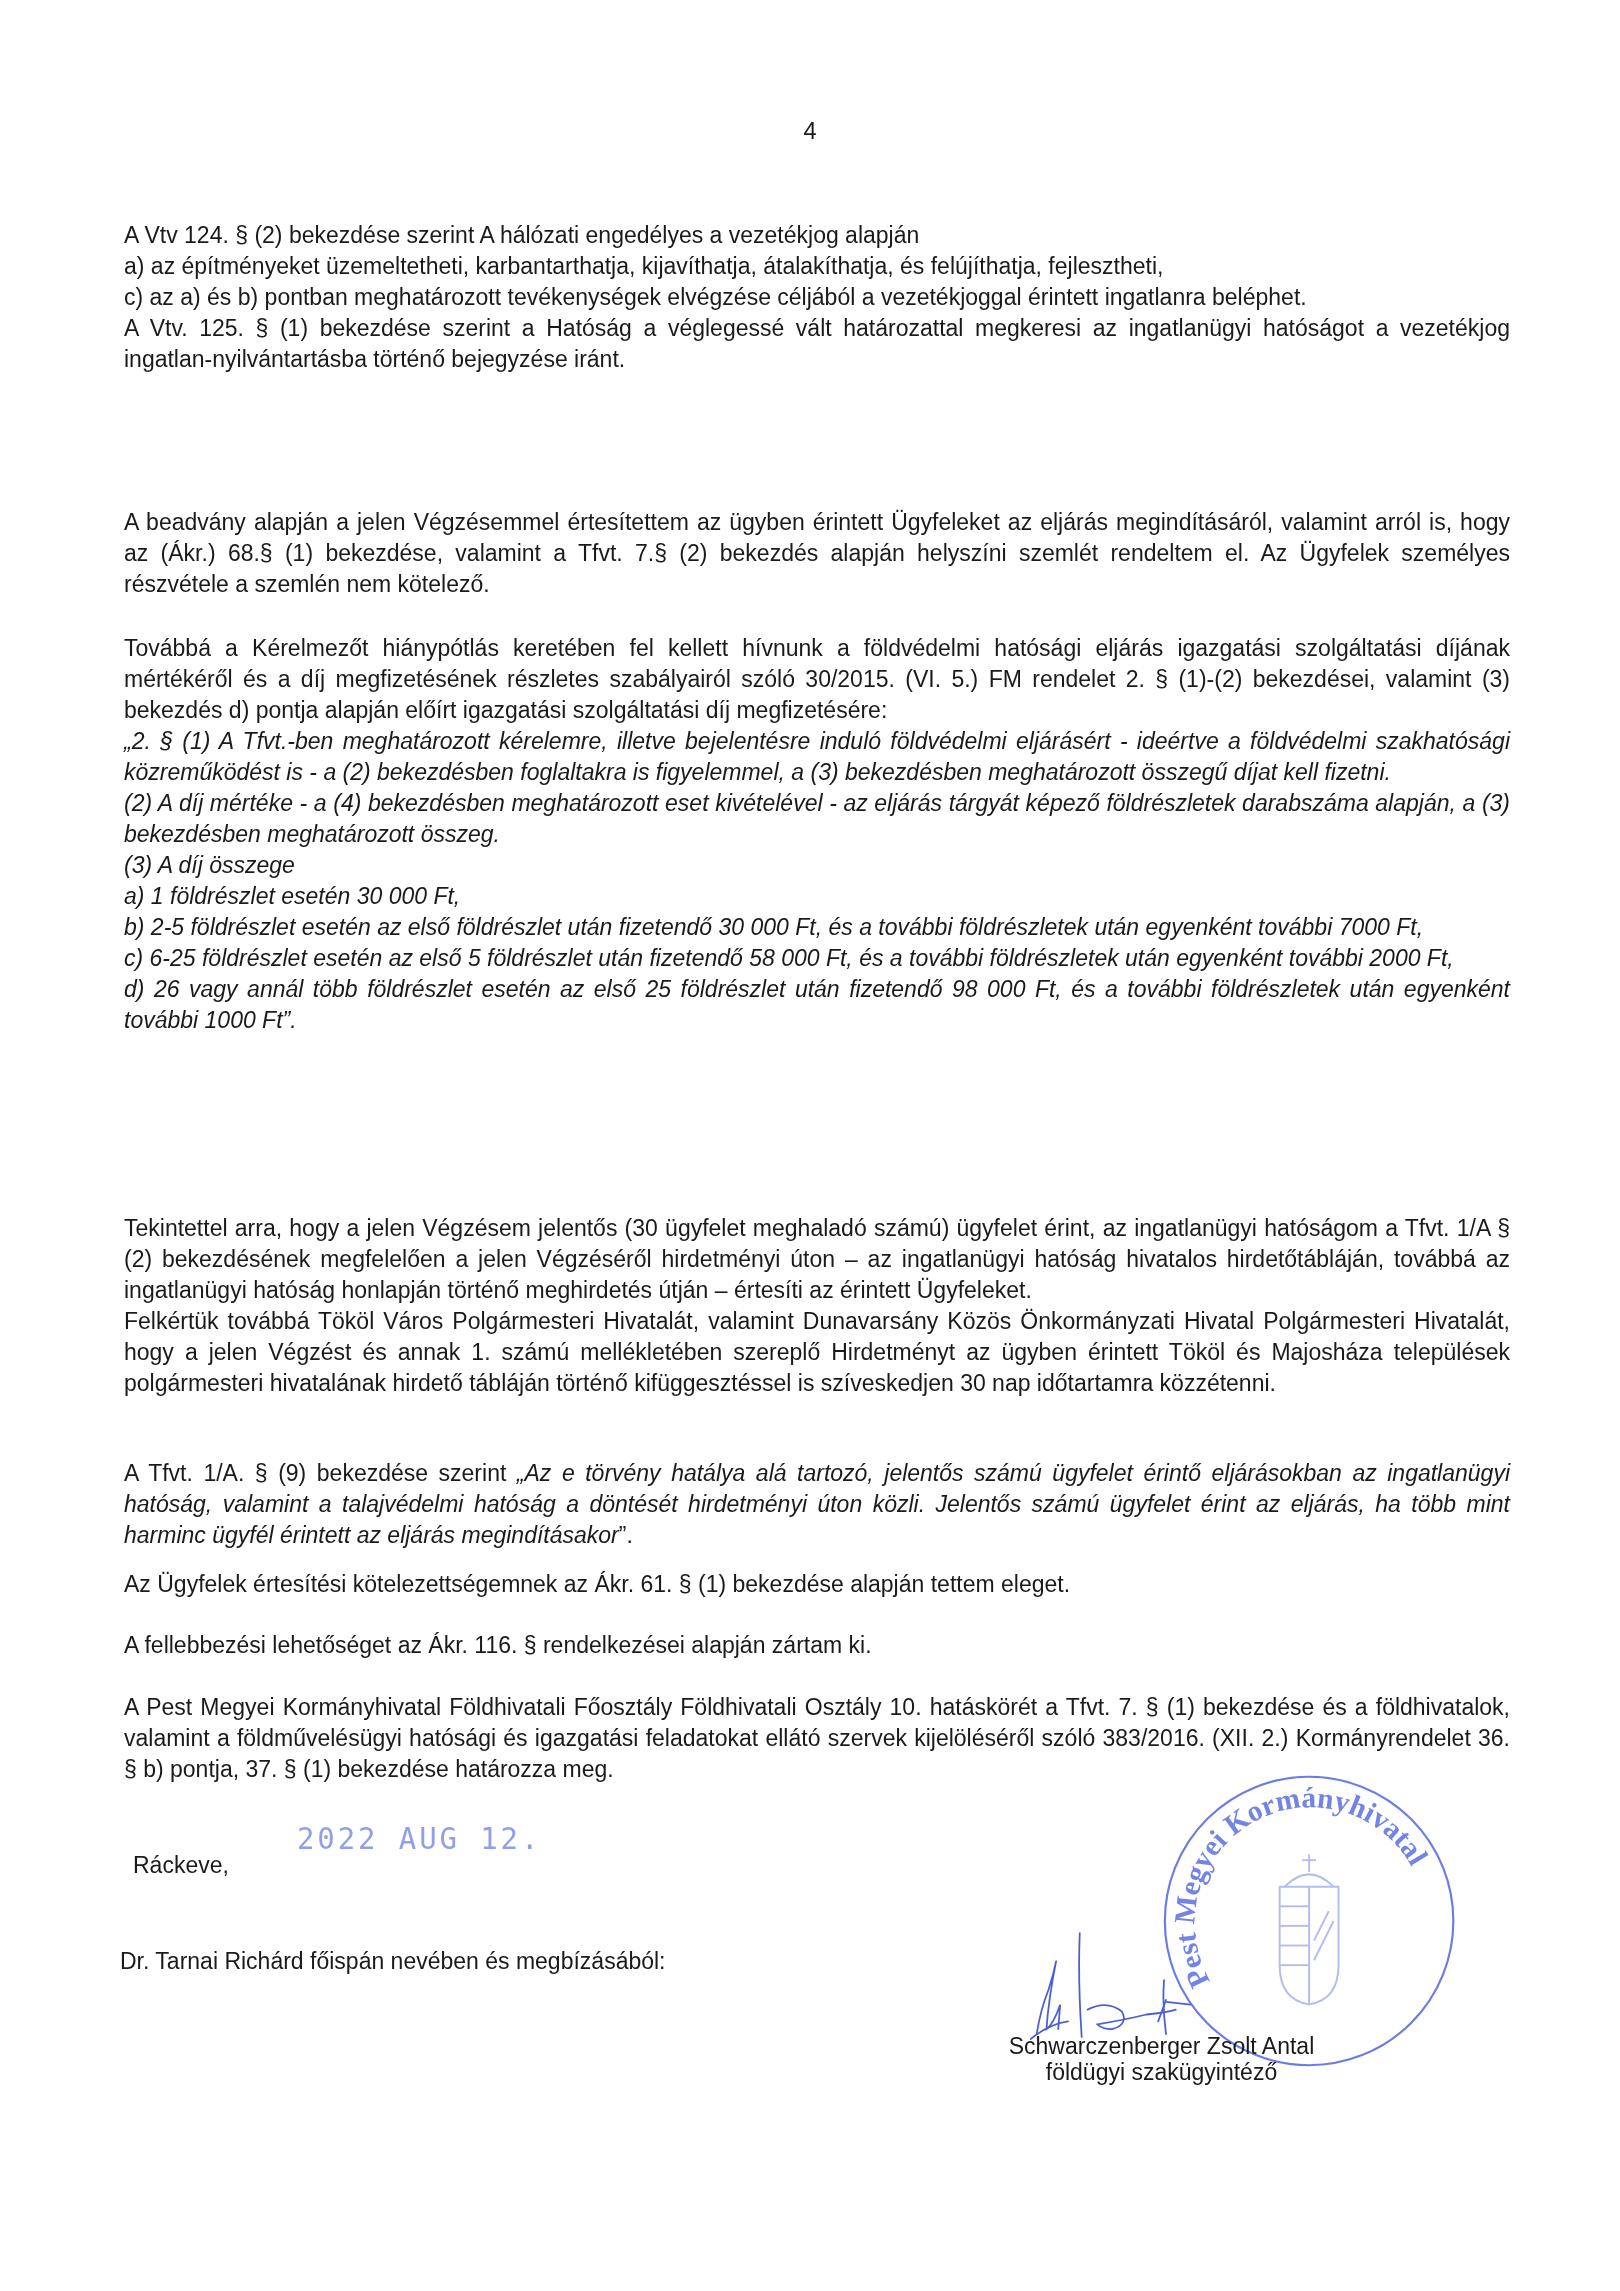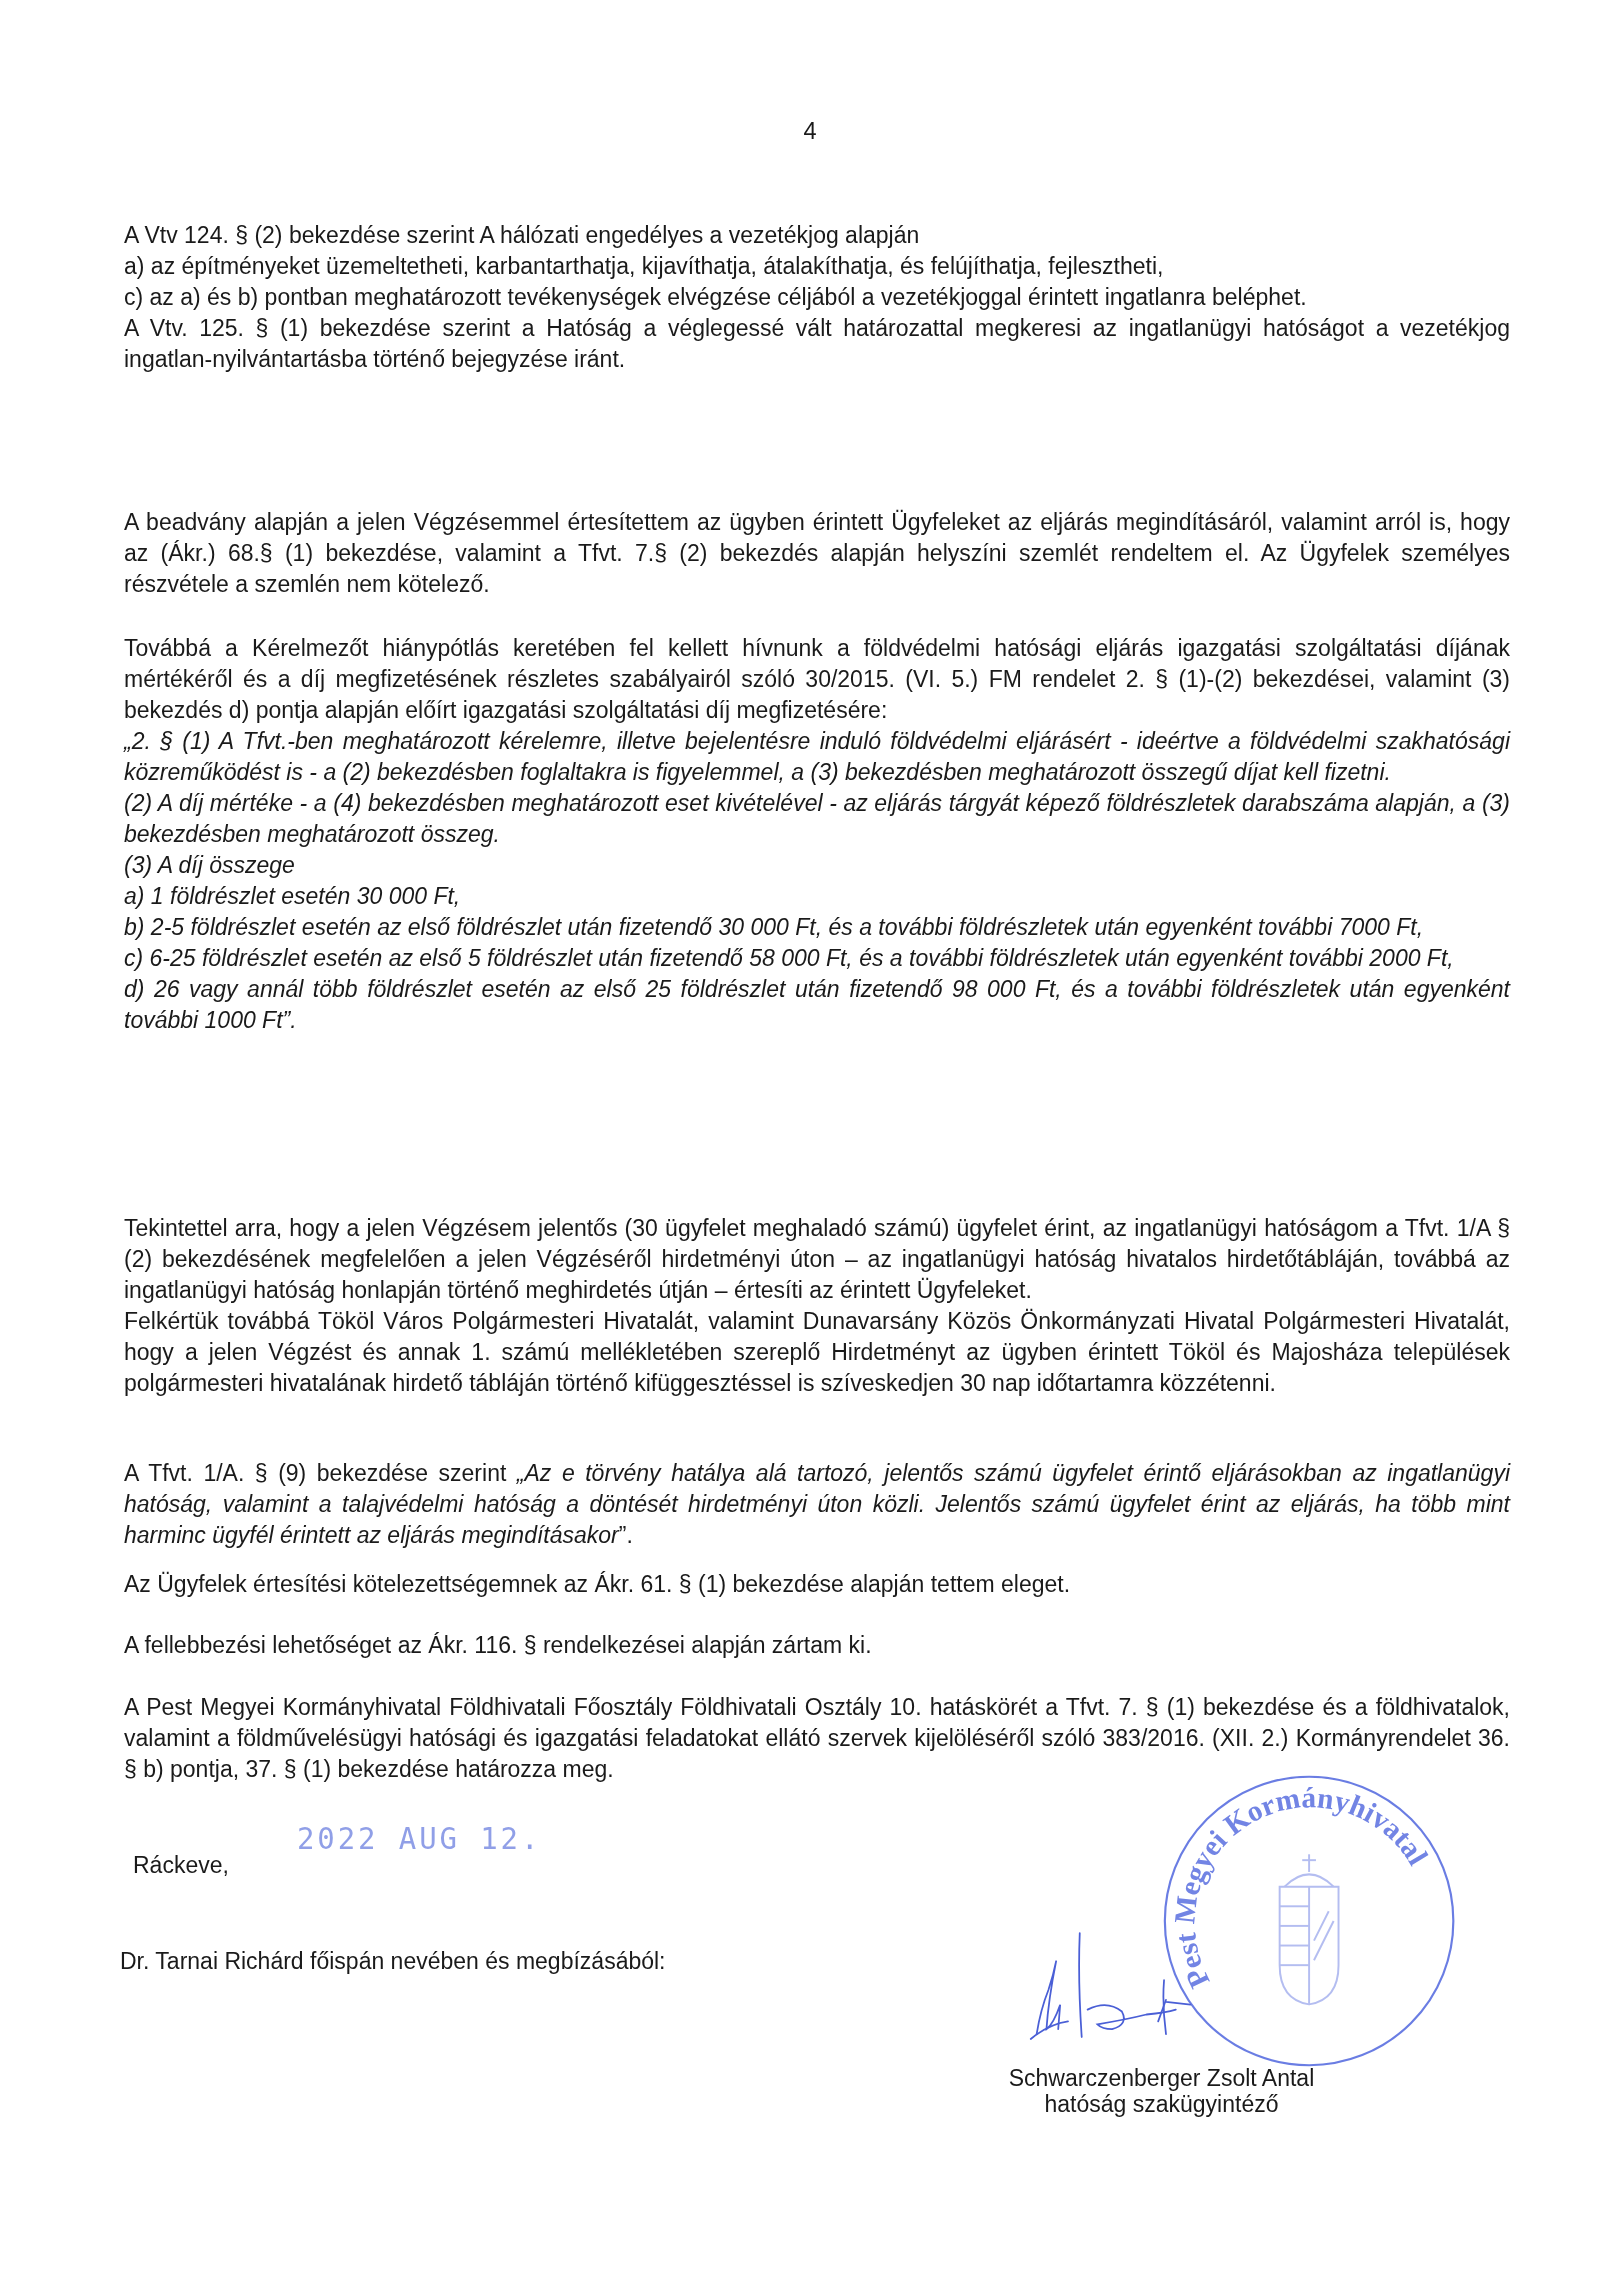--- a/index.html
+++ b/index.html
@@ -29,21 +29,21 @@
   #p8 { top: 1688px; }
   .place { position: absolute; left: 133px; top: 1850px; font-size: 23px; line-height: 31px; }
   .date-stamp {
     position: absolute; left: 297px; top: 1821px; font-family: "DejaVu Sans Mono", monospace;
     font-size: 29px; letter-spacing: 2.9px; color: #6b7fe0; opacity: 0.75;
     transform: scaleY(1.05);
   }
   .delegation { position: absolute; left: 120px; top: 1946px; font-size: 23px; line-height: 31px; }
   .signer {
     position: absolute; left: 985px; top: 2034px; width: 353px; text-align: center;
-    font-size: 23px; line-height: 25.5px; margin-top: 32px;
+    font-size: 23px; line-height: 25.5px;
   }
   .stamp { position: absolute; left: 1157px; top: 1764px; width: 314px; height: 314px; }
   .signature { position: absolute; left: 1019px; top: 1931px; width: 196px; height: 118px; }
   .stamp-text { font-family: "Liberation Serif", serif; font-weight: bold; font-size: 30px; fill: #5a6fe0; }
 </style>
 </head>
 <body>
 
 <div class="page-number">4</div>
 
@@ -113,15 +113,15 @@
     <path d="M 12 110 Q 30 95 50 92"></path>
     <path d="M 62 2 Q 60 50 64 108"></path>
     <path d="M 70 80 Q 90 70 105 82 Q 112 95 95 100 Q 85 100 80 95 Q 110 90 130 85 Q 150 83 160 80"></path>
     <path d="M 148 50 Q 146 75 150 105"></path>
     <path d="M 150 70 L 142 92 M 150 72 L 175 75"></path>
   </g>
 </svg>
 
 <div class="signer">
   <div>Schwarczenberger Zsolt Antal</div>
-  <div>hatóság szakügyintéző</div>
+  <div>földügyi szakügyintéző</div>
 </div>
 
 
 </body></html>

